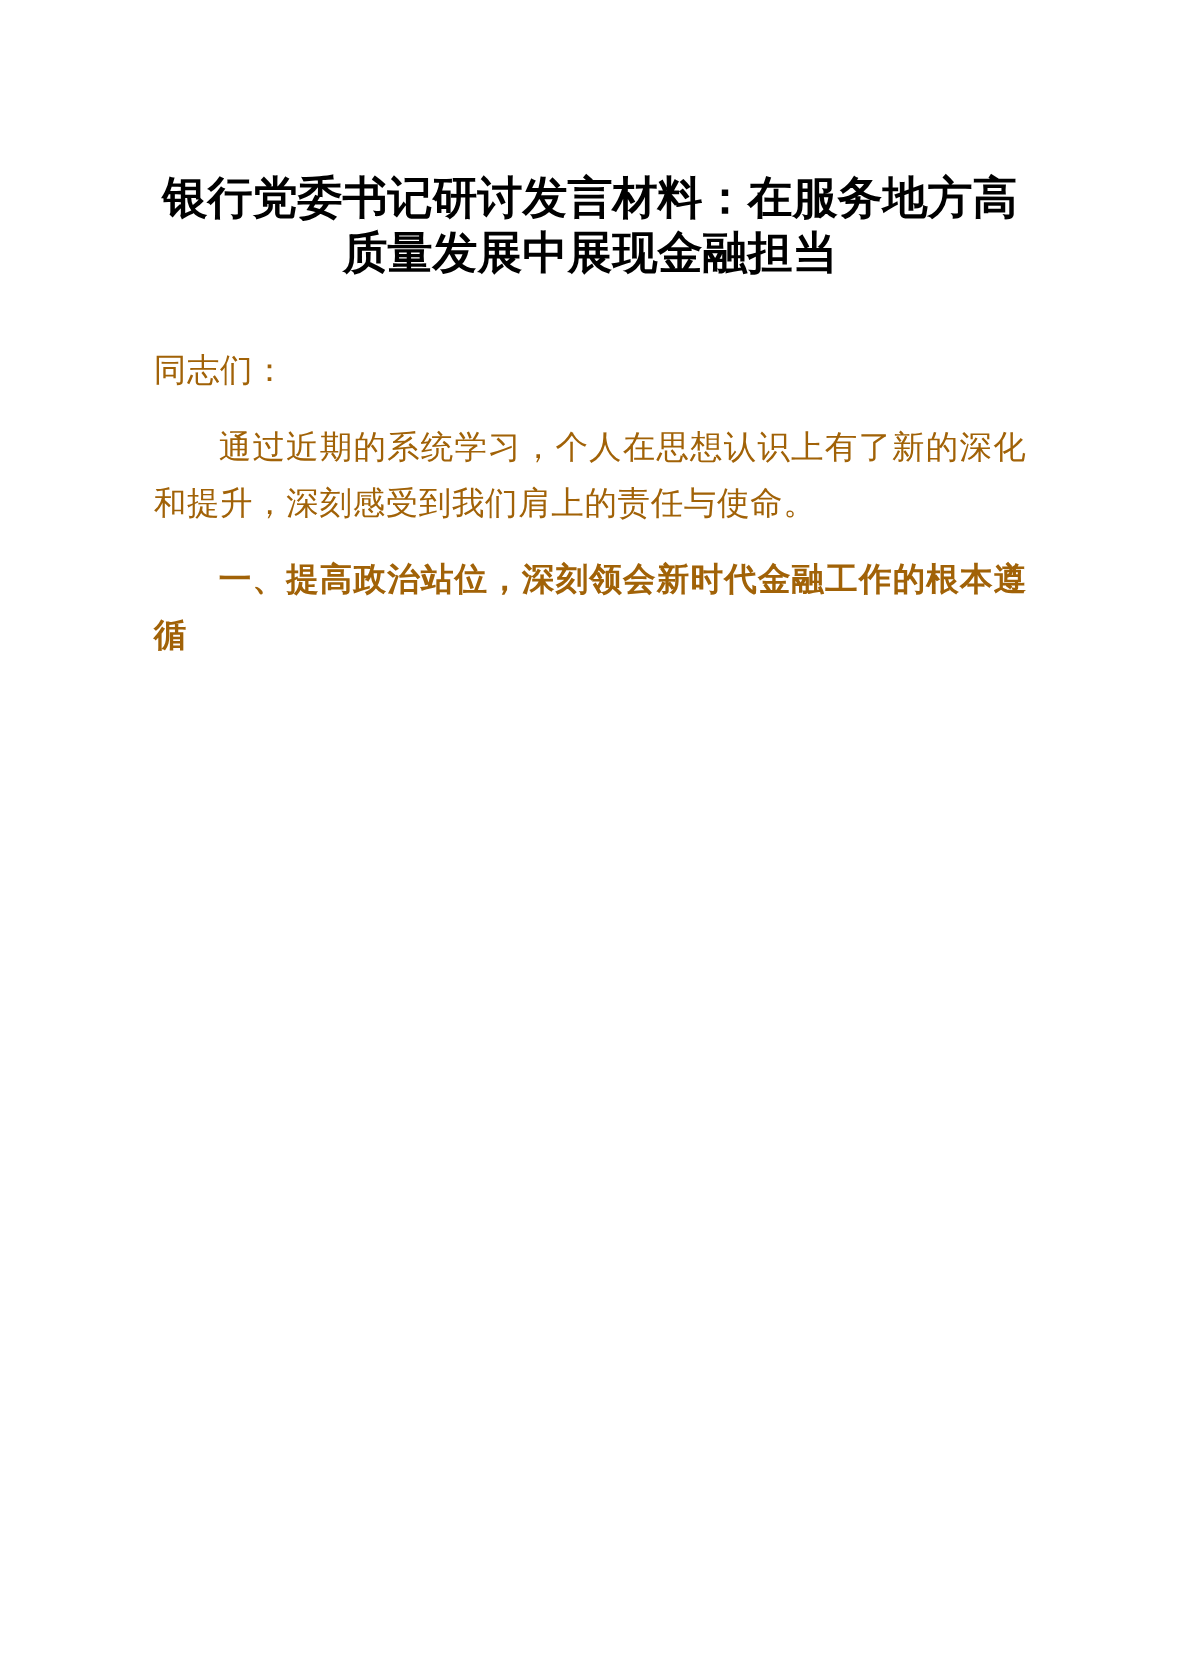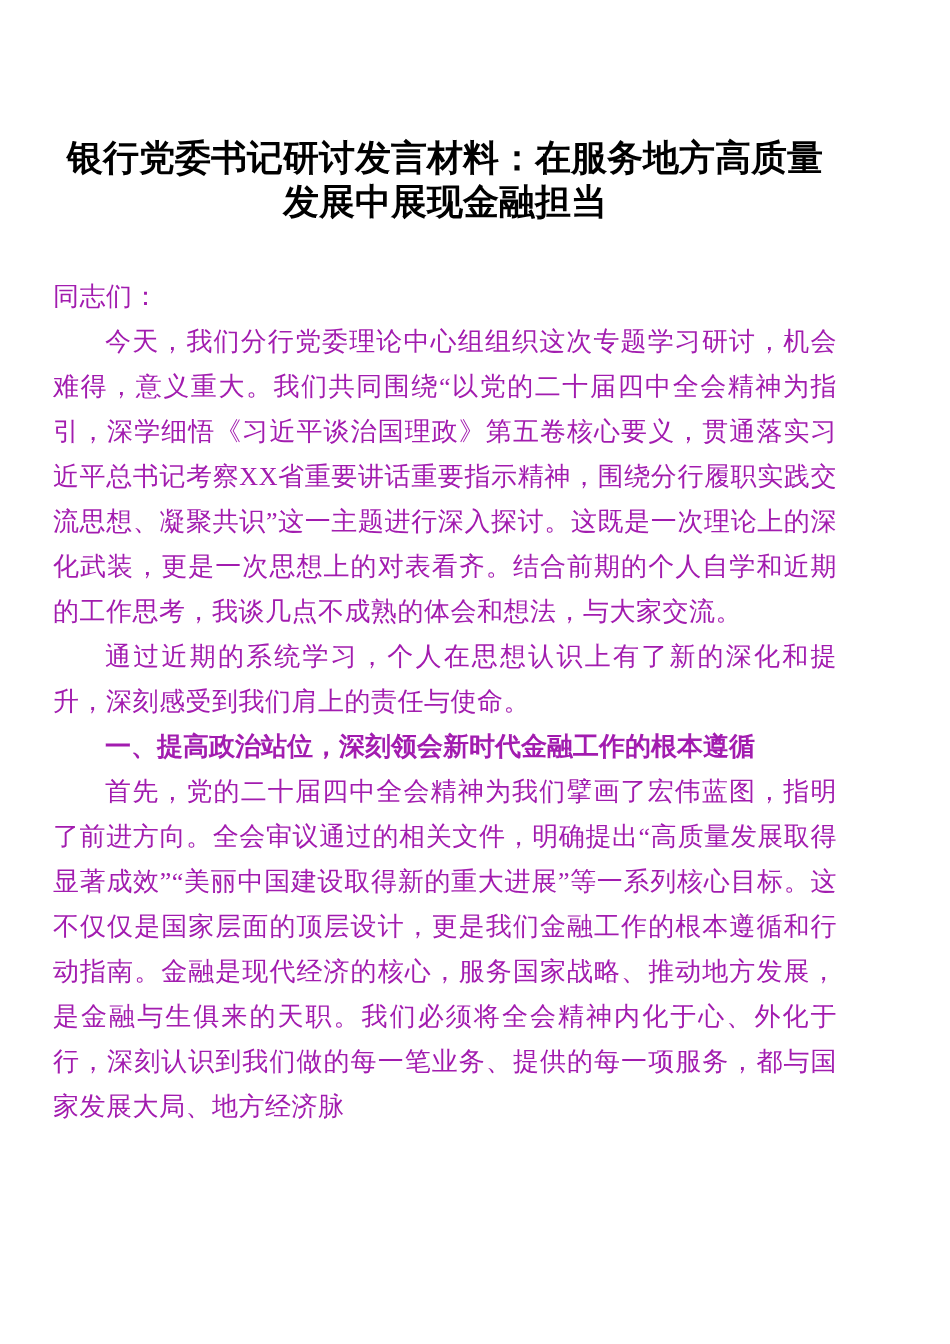--- a/index.html
+++ b/index.html
@@ -6,63 +6,61 @@
     margin: 0;
     padding: 0;
     background: #ffffff;
   }
   .page {
     position: relative;
     width: 950px;
     height: 1344px;
     background: #ffffff;
     box-sizing: border-box;
-    padding: 136px 113px 0 53px;
+    padding: 136px 113px 0 107px;
     overflow: hidden;
     color: #000000;
     font-family: "Liberation Serif", "DejaVu Serif", serif;
   }
   .doc-title {
     margin: 0 0 50px 0;
     padding: 0 10px;
     font-family: "Liberation Serif", "DejaVu Serif", serif;
     font-weight: bold;
     font-size: 36px;
     line-height: 44px;
     text-align: center;
     letter-spacing: 0px;
     color: #000000;
   }
   .para {
-    margin: 0;
+    margin: 16px;
     font-size: 26px;
     line-height: 45px;
     text-align: justify;
     text-justify: inter-ideograph;
     text-indent: 2em;
     letter-spacing: 0.5px;
-    color: #a21caf;
+    color: #a16207;
   }
   .para.salutation {
     text-indent: 0;
   }
   .para.heading {
     font-family: "Liberation Sans", "DejaVu Sans", sans-serif;
     font-weight: bold;
     letter-spacing: 0px;
   }
 </style>
 </head>
 <body>
 
 <div class="page">
   <h1 class="doc-title">银行党委书记研讨发言材料：在服务地方高质量发展中展现金融担当</h1>
 
   <p class="para salutation">同志们：</p>
 
-  <p class="para body">今天，我们分行党委理论中心组组织这次专题学习研讨，机会难得，意义重大。我们共同围绕“以党的二十届四中全会精神为指引，深学细悟《习近平谈治国理政》第五卷核心要义，贯通落实习近平总书记考察XX省重要讲话重要指示精神，围绕分行履职实践交流思想、凝聚共识”这一主题进行深入探讨。这既是一次理论上的深化武装，更是一次思想上的对表看齐。结合前期的个人自学和近期的工作思考，我谈几点不成熟的体会和想法，与大家交流。</p>
 
   <p class="para body">通过近期的系统学习，个人在思想认识上有了新的深化和提升，深刻感受到我们肩上的责任与使命。</p>
 
   <p class="para heading">一、提高政治站位，深刻领会新时代金融工作的根本遵循</p>
 
-  <p class="para body">首先，党的二十届四中全会精神为我们擘画了宏伟蓝图，指明了前进方向。全会审议通过的相关文件，明确提出“高质量发展取得显著成效”“美丽中国建设取得新的重大进展”等一系列核心目标。这不仅仅是国家层面的顶层设计，更是我们金融工作的根本遵循和行动指南。金融是现代经济的核心，服务国家战略、推动地方发展，是金融与生俱来的天职。我们必须将全会精神内化于心、外化于行，深刻认识到我们做的每一笔业务、提供的每一项服务，都与国家发展大局、地方经济脉</p>
 </div>
 
 </body></html>

